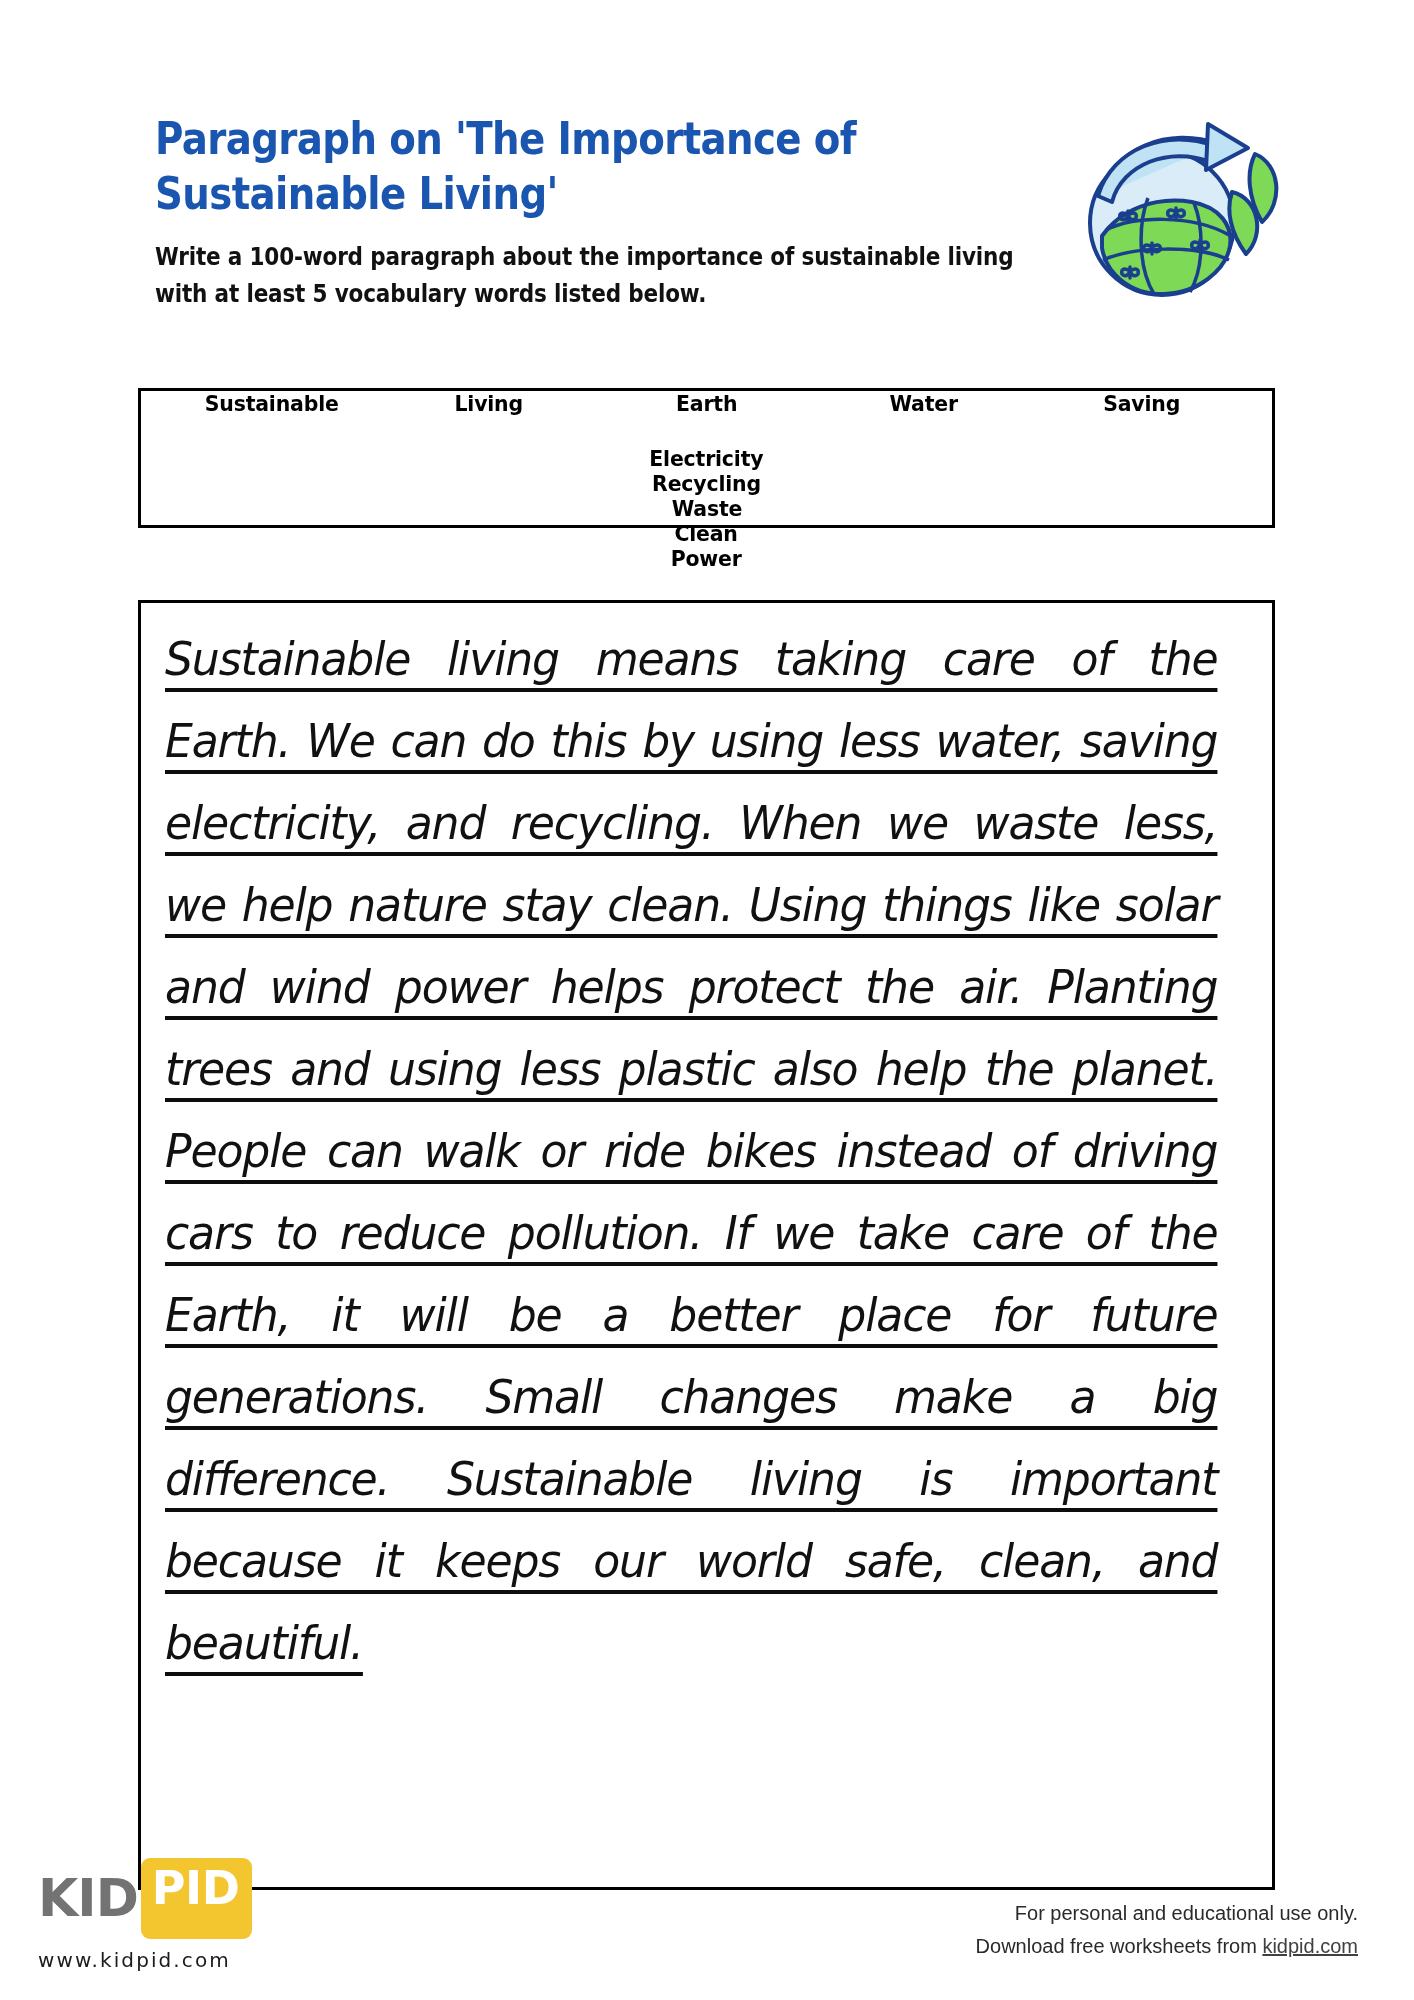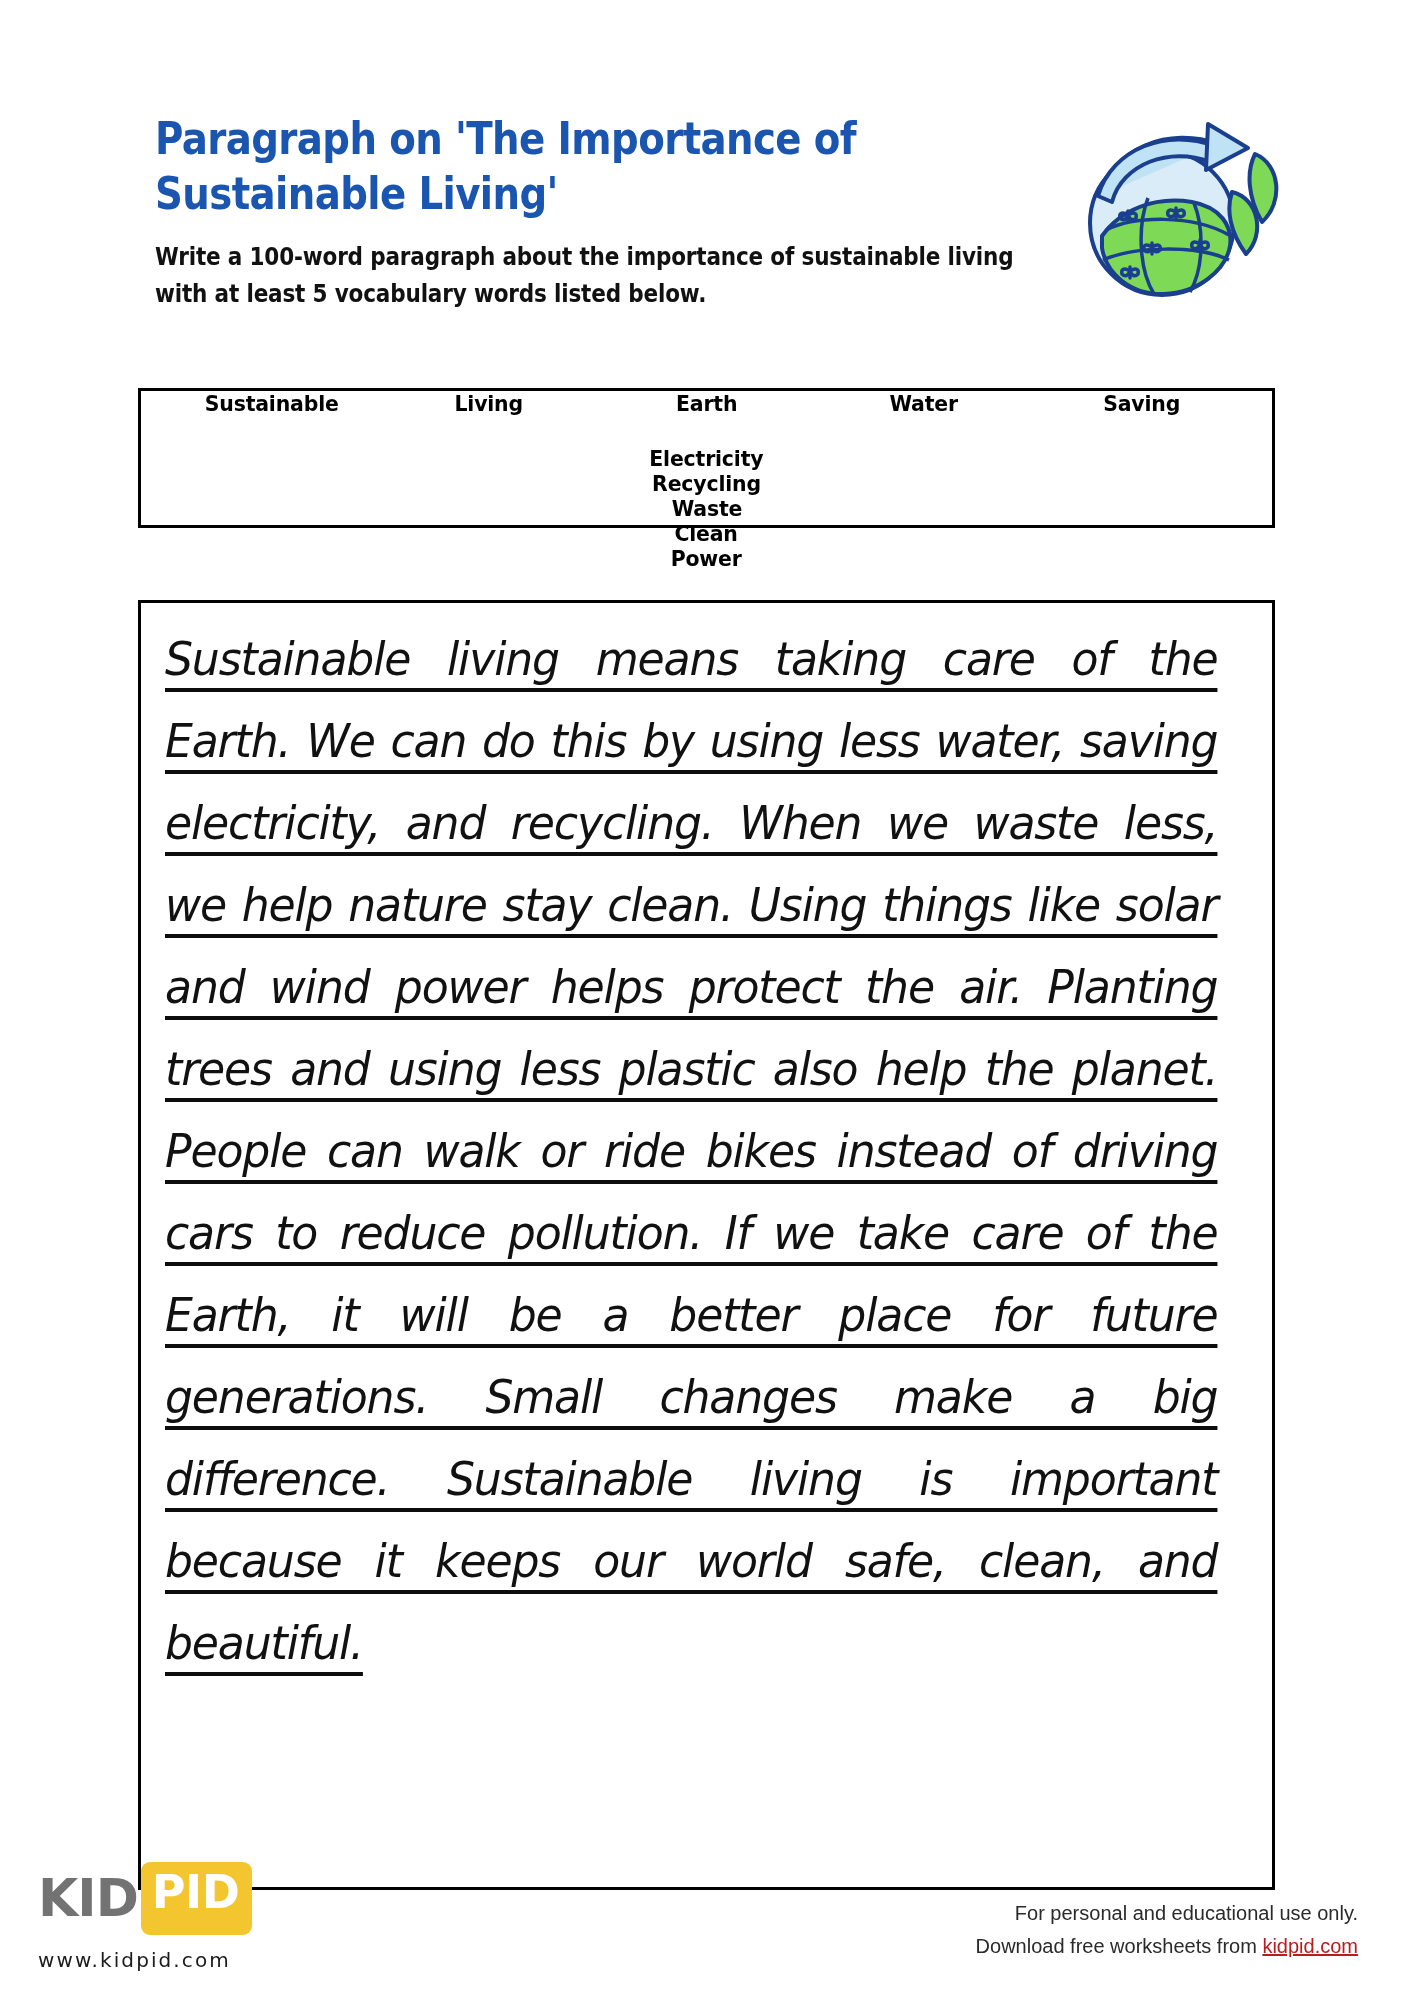--- a/index.html
+++ b/index.html
@@ -169,21 +169,21 @@
 
   .logo-pid {
     background: #f3c52e;
     color: #ffffff;
     font-family: "DejaVu Sans", sans-serif;
     font-weight: bold;
     font-size: 46px;
     line-height: 1;
     letter-spacing: -0.5px;
     border-radius: 9px;
-    padding: 7px 13px 20px 11px;
+    padding: 7px 13px 28px 11px;
     margin-left: 3px;
   }
 
   .logo-url {
     margin-top: 22px;
     font-family: "DejaVu Sans", sans-serif;
     font-size: 20px;
     color: #1c1c1c;
     letter-spacing: 2.1px;
   }
@@ -194,21 +194,21 @@
     bottom: 38px;
     text-align: right;
     font-family: Liberation Sans, sans-serif;
     font-size: 20px;
     line-height: 1.62;
     color: #2a2a2a;
   }
 
   .footer-link {
     text-decoration: underline;
-    color: #b91c1c;
+    color: #404040;
     text-align: right;
   }
 </style>
 </head>
 <body>
 
 <div class="page">
 
   <div class="header">
     <div class="title">Paragraph on 'The Importance of Sustainable Living'</div>

